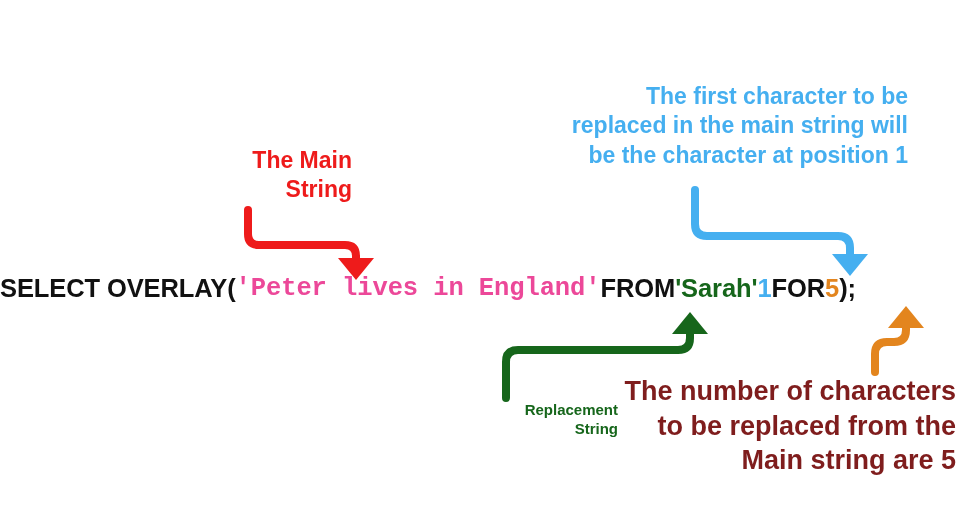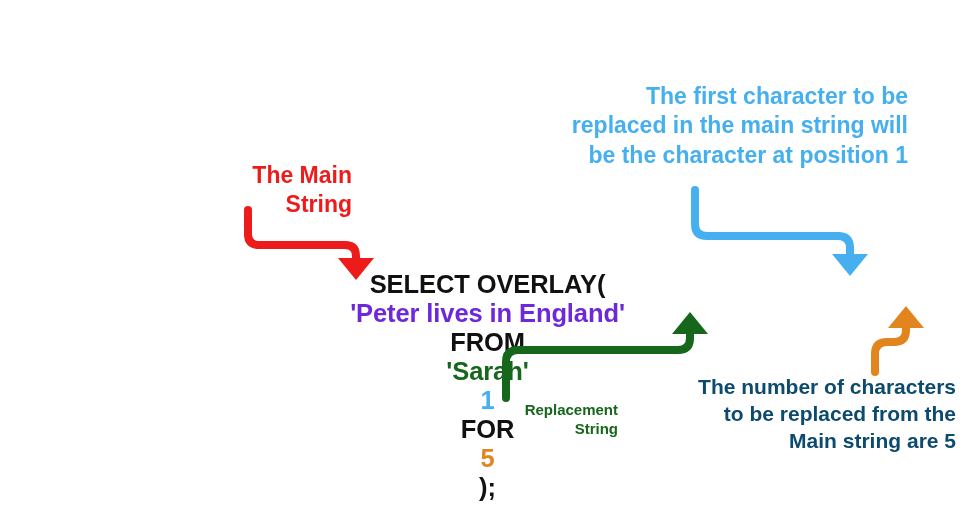--- a/index.html
+++ b/index.html
@@ -23,60 +23,58 @@
     text-align: right;
     line-height: 1.28;
     white-space: pre-line;
   }
   #ann-main-string {
     left: 148px;
     top: 146px;
     width: 204px;
     font-size: 23px;
     color: #EE1B1B;
-    margin-top: 15px;
   }
   #ann-first-char {
     left: 466px;
     top: 82px;
     width: 442px;
     font-size: 23px;
     color: #45AFF0;
   }
   #ann-replacement {
     left: 392px;
     top: 400px;
     width: 226px;
     font-size: 15px;
     color: #16661B;
   }
   #ann-num-chars {
     left: 596px;
     top: 374px;
     width: 360px;
-    font-size: 21px;
-    color: #0c4a6e;
+    font-size: 27px;
+    color: #7f1d1d;
   }
   #sql-line {
     position: absolute;
     left: 0px;
     top: 270px;
     width: 975px;
     height: 36px;
     font-size: 25.5px;
     font-weight: bold;
     color: #111111;
     letter-spacing: -0.1px;
     white-space: nowrap;
     display: flex;
     align-items: center;
-    flex-direction: column;
   }
   #sql-line .tok { display: inline-block; }
-  .c-red    { color: #6d28d9; }
+  .c-red    { color: #ec4899; font-family: Liberation Mono, monospace; }
   .c-green  { color: #16661B; }
   .c-blue   { color: #45AFF0; }
   .c-orange { color: #E3851E; }
   .c-black  { color: #111111; }
   #arrows {
     position: absolute;
     left: 0;
     top: 0;
     width: 975px;
     height: 527px;

